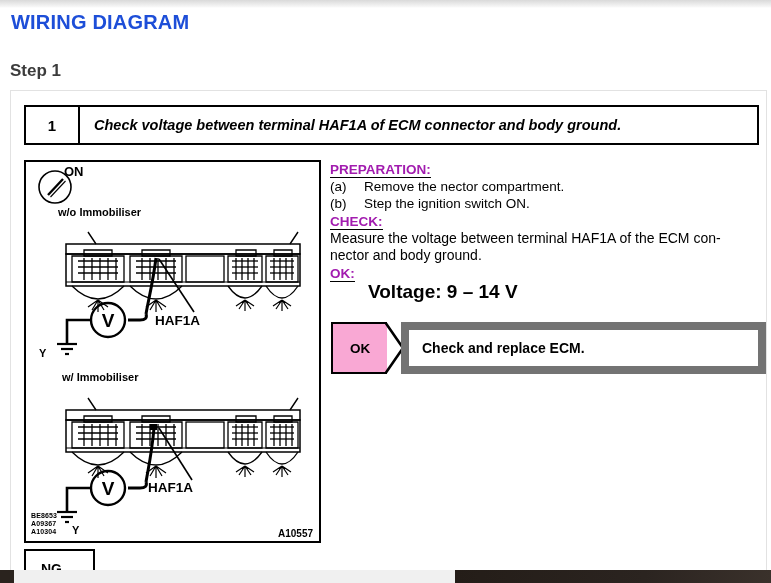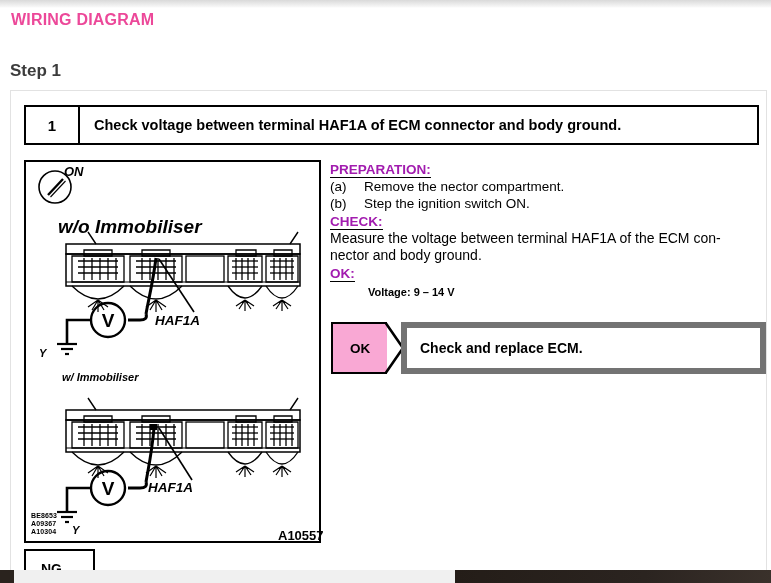--- a/index.html
+++ b/index.html
@@ -10,21 +10,21 @@
     position:relative;
   }
   
   .top-chrome{
     position:absolute;left:0;top:0;width:771px;height:8px;
     background:linear-gradient(to bottom,#d9d9d9 0%,#e9e9e9 45%,#f7f7f7 85%,#ffffff 100%);
   }
   
   .page-title{
     position:absolute;left:11px;top:11px;
-    font-size:16px;font-weight:bold;color:#ec4899;
+    font-size:20px;font-weight:bold;color:#1d4ed8;
     letter-spacing:.2px;
   }
   .step-label{
     position:absolute;left:10px;top:61px;
     font-size:17px;font-weight:bold;color:#3c3c3c;
   }
   
   .card{
     position:absolute;left:10px;top:90px;width:757px;height:486px;
     background:#ffffff;border:1px solid #e2e2e2;
@@ -35,66 +35,66 @@
     position:absolute;left:24px;top:105px;width:735px;height:40px;
     border:2px solid #000;box-sizing:border-box;display:flex;background:#fff;
   }
   .step-num{
     width:52px;display:flex;align-items:center;justify-content:center;
     border-right:2px solid #000;
     font-size:15px;font-weight:bold;color:#000;
   }
   .step-text{
     flex:1;display:flex;align-items:center;padding-left:14px;
-    font-size:14.5px;font-weight:bold;color:#000;
+    font-size:14.5px;font-weight:bold;color:#000;font-style:italic;
   }
   
   .diagram{
     position:absolute;left:24px;top:160px;width:297px;height:383px;
     border:2px solid #000;box-sizing:border-box;background:#fff;overflow:hidden;
   }
   .dg-svg{position:absolute;left:0;top:0;}
-  .dg-label{position:absolute;font-weight:bold;color:#000;font-style:italic;}
+  .dg-label{position:absolute;font-weight:bold;color:#000;}
   .lbl-on{left:64px;top:164px;font-size:13px;}
-  .lbl-wo{left:58px;top:216px;font-size:19px;}
+  .lbl-wo{left:58px;top:206px;font-size:11px;}
   .lbl-haf1{left:155px;top:313px;font-size:13.5px;}
   .lbl-y1{left:39px;top:347px;font-size:11px;}
   .lbl-w{left:62px;top:371px;font-size:11px;}
   .lbl-haf2{left:148px;top:480px;font-size:13.5px;}
   .lbl-y2{left:72px;top:524px;font-size:11px;}
   .codes{
     position:absolute;left:31px;top:512px;font-size:7px;font-weight:bold;
     color:#000;line-height:8.2px;letter-spacing:.1px;
   }
   .code-right{
-    position:absolute;left:278px;top:528px;font-size:13px;font-weight:bold;color:#000;text-align:center;
+    position:absolute;left:278px;top:528px;font-size:10px;font-weight:bold;color:#000;text-align:center;
   }
   
   .rpanel{position:absolute;left:330px;top:160px;width:436px;}
   .rp-head{
     font-size:13.5px;font-weight:bold;color:#a21caf;
     display:inline-block;border-bottom:1.6px solid #000;line-height:15px;
   }
   .rp-item{display:flex;font-size:13.5px;color:#000;line-height:17px;}
   .rp-item .mk{width:34px;}
   .rp-body{font-size:14px;color:#000;line-height:17px;}
-  .rp-volt{font-size:11px;font-weight:bold;color:#000;margin-left:38px;line-height:20px;}
+  .rp-volt{font-size:19px;font-weight:bold;color:#000;margin-left:38px;line-height:20px;}
   
   .ok-row{position:absolute;left:331px;top:322px;width:435px;height:52px;}
   .ok-tag{
     position:absolute;left:0;top:0;width:56px;height:52px;
     display:flex;align-items:center;justify-content:center;
     font-size:13.5px;font-weight:bold;color:#000;
     background:#f9a8d4;
     border:2px solid #000;border-right:none;box-sizing:border-box;
   }
   .ok-arrow{position:absolute;left:54px;top:0;}
   .ok-box{
     position:absolute;left:70px;top:0;width:365px;height:52px;
-    border:6px solid #737373;box-sizing:border-box;background:#fff;
+    border:8px solid #737373;box-sizing:border-box;background:#fff;
     display:flex;align-items:center;padding-left:13px;
     font-size:14px;font-weight:bold;color:#000;
   }
   
   .ng-box{
     position:absolute;left:24px;top:549px;width:71px;height:40px;
     border:2px solid #000;box-sizing:border-box;background:#fff;
     display:flex;align-items:center;padding-left:15px;
     font-size:14px;font-weight:bold;color:#000;
   }

